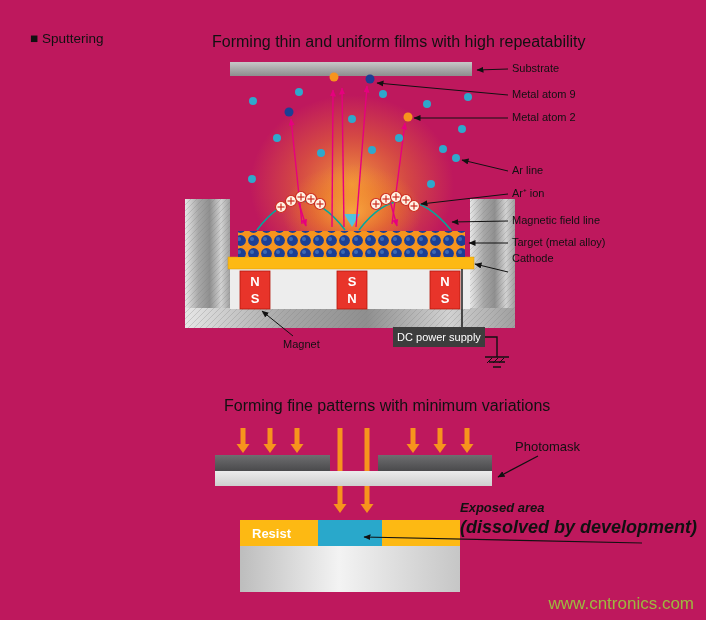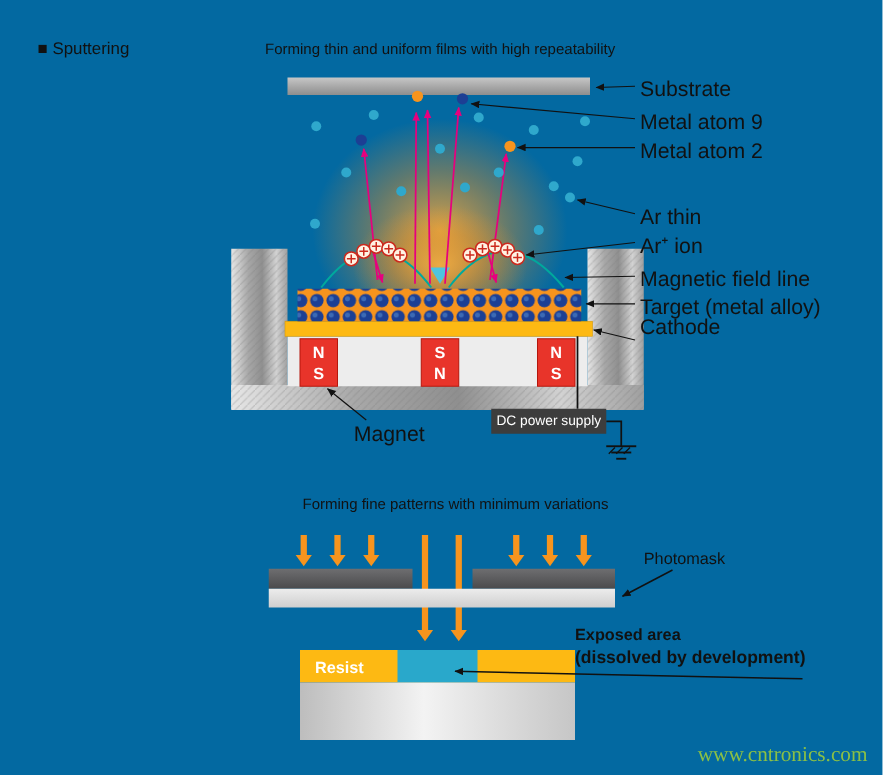--- a/index.html
+++ b/index.html
@@ -1,29 +1,29 @@
 <!DOCTYPE html>
 <html><head>
 <meta charset="utf-8">
 <style>
   * { margin:0; padding:0; box-sizing:border-box; }
   html,body { background:#ffffff; font-family:"Liberation Sans", sans-serif; }
-  .canvas { position:relative; width:706px; height:620px; background:#0369a1; overflow:hidden; }
+  .canvas { position:relative; width:706px; height:620px; background:#be185d; overflow:hidden; }
   svg.layer { position:absolute; left:0; top:0; }
   .t { position:absolute; white-space:nowrap; color:#111; line-height:1.15; }
   .sec-title { font-size:13.5px; }
-  .sub { font-size:12px;text-align:center; }
-  .lbl { font-size:17px; }
-  .bold { font-weight:bold; }
+  .sub { font-size:16px;text-align:center; }
+  .lbl { font-size:11px; }
+  .bold { font-weight:bold;font-style:italic; }
   .mg { position:absolute; width:30px; text-align:center; font-weight:bold; font-size:13px; color:#fff; line-height:1; }
   .dcbox { position:absolute; left:393px; top:327px; width:92px; height:20px; background:#3d3d3d;
            color:#fff; font-size:11px; display:flex; align-items:center; justify-content:center; }
   .resist-lbl { position:absolute; left:252px; top:526px; color:#fff; font-weight:bold; font-size:13px; }
   .watermark { position:absolute; left:518px; top:594px; width:176px; text-align:right;
-               font-size:17px; color:#9aca3c; opacity:.9;font-family:Liberation Serif, serif; }
+               font-size:17px; color:#9aca3c; opacity:.9; }
 </style>
 </head>
 <body>
 
 <div class="canvas">
 
   <svg class="layer" width="706" height="620" viewBox="0 0 706 620">
     <defs>
       <linearGradient id="metalGrad" x1="0" y1="0" x2="1" y2="0">
         <stop offset="0" stop-color="#e6e6e6"></stop>
@@ -264,39 +264,39 @@
       <line x1="642" y1="543" x2="364" y2="537" marker-end="url(#ah)"></line>
     </g>
   </svg>
 
   <div class="t sec-title" style="left:30px; top:31px">■ Sputtering</div>
   <div class="t sub" style="left:212px; top:33px">Forming thin and uniform films with high repeatability</div>
 
   <div class="t lbl" style="left:512px; top:62px">Substrate</div>
   <div class="t lbl" style="left:512px; top:88px">Metal atom 9</div>
   <div class="t lbl" style="left:512px; top:111px">Metal atom 2</div>
-  <div class="t lbl" style="left:512px; top:164px">Ar thin</div>
+  <div class="t lbl" style="left:512px; top:164px">Ar line</div>
   <div class="t lbl" style="left:512px; top:187px">Ar⁺ ion</div>
   <div class="t lbl" style="left:512px; top:214px">Magnetic field line</div>
   <div class="t lbl" style="left:512px; top:236px">Target (metal alloy)</div>
   <div class="t lbl" style="left:512px; top:252px">Cathode</div>
   <div class="t lbl" style="left:283px; top:338px">Magnet</div>
 
   <div class="mg" style="left:240px; top:275px">N</div>
   <div class="mg" style="left:240px; top:292px">S</div>
   <div class="mg" style="left:337px; top:275px">S</div>
   <div class="mg" style="left:337px; top:292px">N</div>
   <div class="mg" style="left:430px; top:275px">N</div>
   <div class="mg" style="left:430px; top:292px">S</div>
 
   <div class="dcbox">
     <span>DC power supply</span>
   </div>
 
-  <div class="t sub" style="left:242px; top:397px">Forming fine patterns with minimum variations</div>
+  <div class="t sub" style="left:224px; top:397px">Forming fine patterns with minimum variations</div>
 
   <div class="t" style="left:515px; top:440px; font-size:13px">Photomask</div>
   <div class="t bold" style="left:460px; top:501px; font-size:13px">Exposed area</div>
-  <div class="t bold" style="left:460px; top:517px; font-size:14px">(dissolved by development)</div>
+  <div class="t bold" style="left:460px; top:517px; font-size:18px">(dissolved by development)</div>
   <div class="resist-lbl">Resist</div>
 
   <div class="watermark">www.cntronics.com</div>
 </div>
 
 </body></html>

